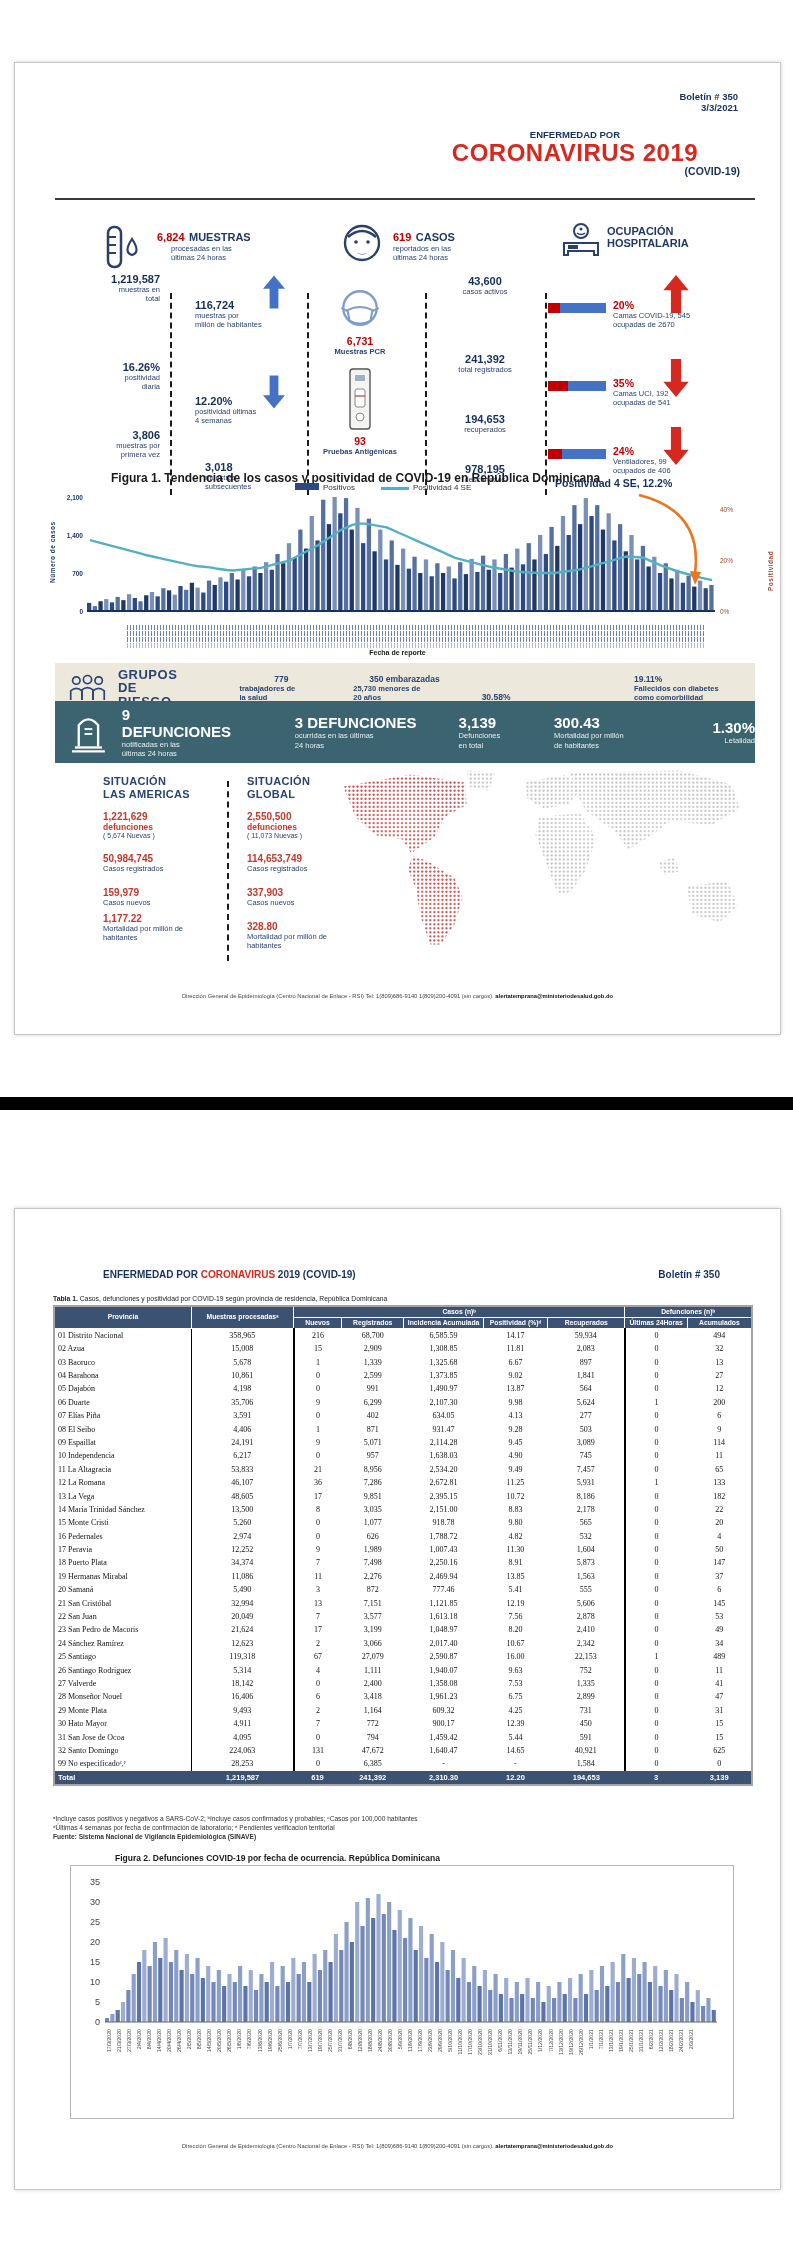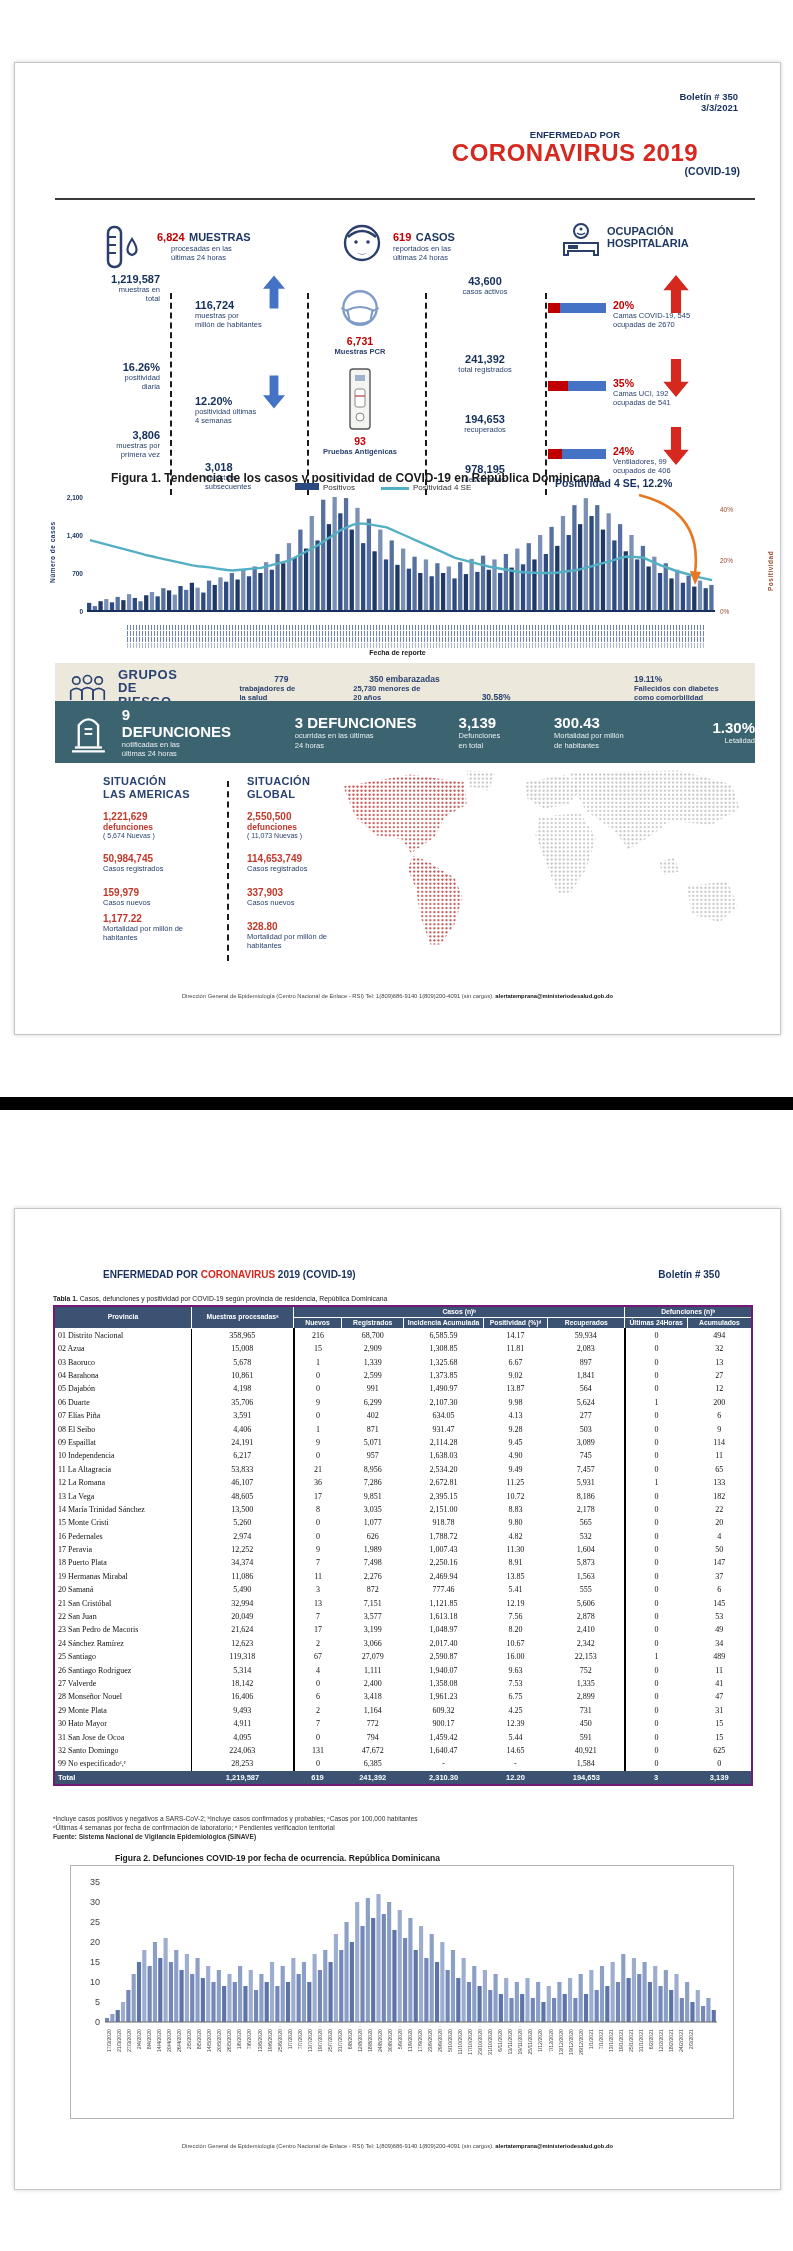--- a/index.html
+++ b/index.html
@@ -62,21 +62,21 @@
   .footer b{color:#111;}
   
   .p2head{font-size:10px;font-weight:bold;color:#17305e;}
   .tbl-title{font-size:6.8px;color:#222;}
   table.prov{border-collapse:collapse;table-layout:fixed;width:700px;font-size:8px;}
   table.prov th{background:#3b5272;color:#fff;font-weight:bold;font-size:6.8px;
       border:1px solid #fff;padding:1px 2px;line-height:1.15;}
   table.prov td{font-family:"Liberation Serif","DejaVu Serif",serif;color:#111;
       padding:0 3px;height:13.4px;text-align:center;white-space:nowrap;overflow:hidden;}
   table.prov td:first-child{text-align:left;}
-  table.prov{border:2px solid #701a75;}
+  table.prov{border:2px solid #a3a3a3;}
   table.prov td.b1{border-left:1.5px solid #000;}
   table.prov td.b2{border-left:2px solid #000;}
   table.prov tr.total td{background:#3b5272;color:#fff;font-weight:bold;
       font-family:"Liberation Sans","DejaVu Sans",sans-serif;font-size:7.5px;}
   .fnote{font-size:6.6px;color:#333;line-height:1.35;}
   .fig2box{border:1px solid #b5b5b5;background:#fff;}
 </style>
 </head>
 <body>
 

